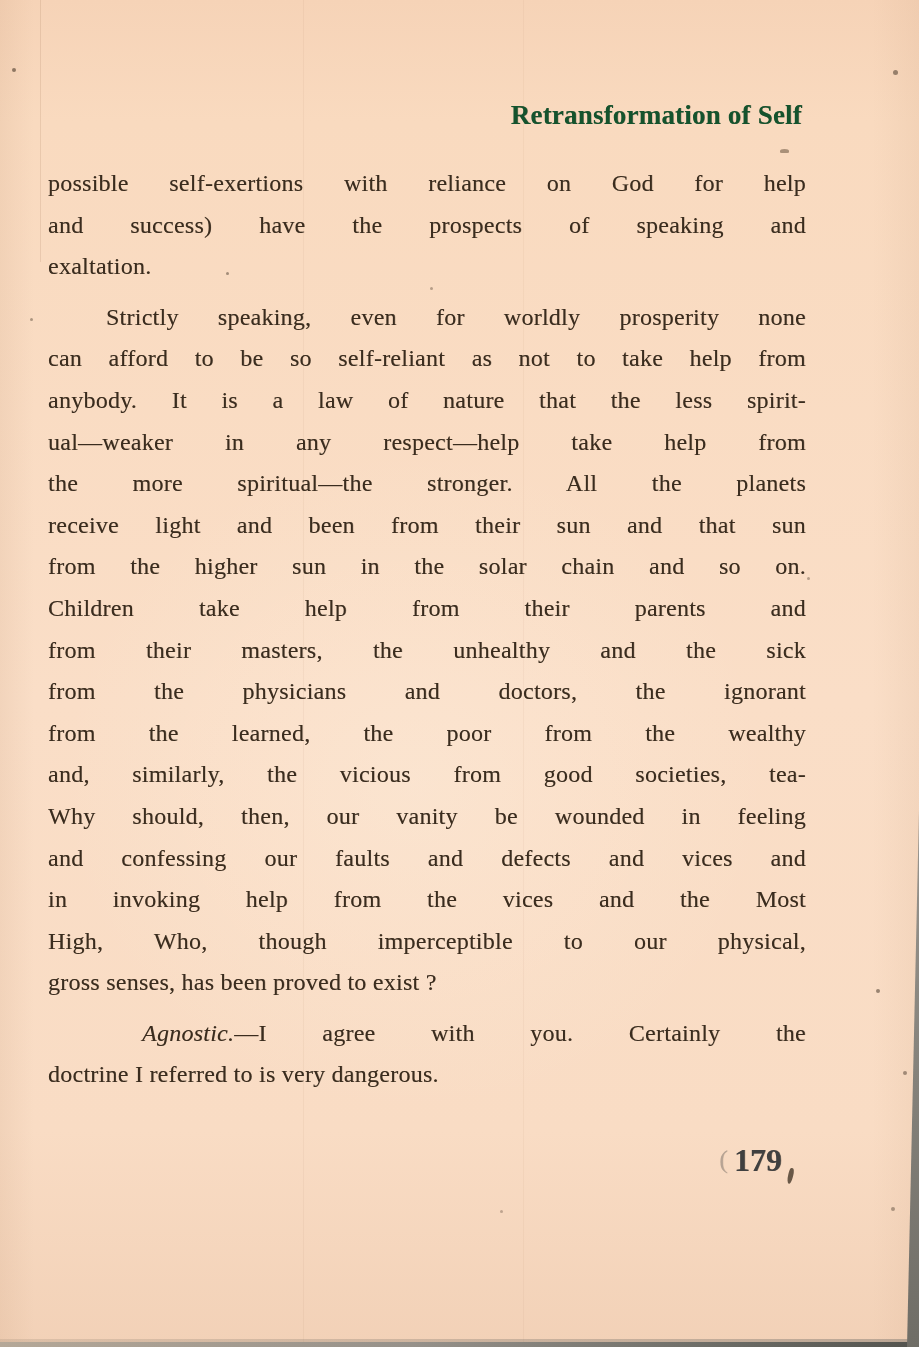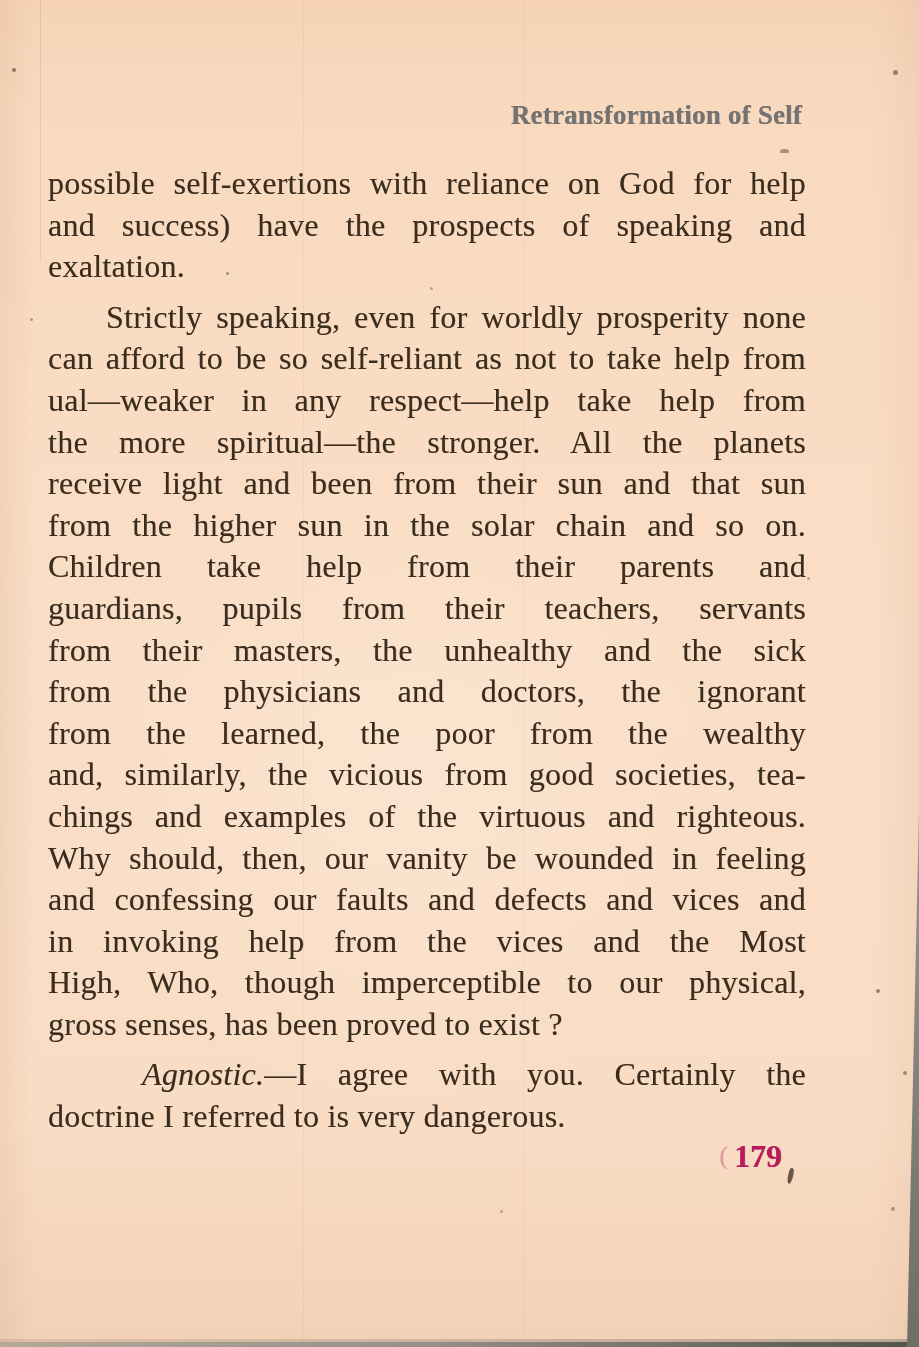--- a/index.html
+++ b/index.html
@@ -22,43 +22,44 @@
     position:absolute;left:48px;top:0;width:758px;
     color:var(--ink);
   }
   .running-header{
     margin-top:100px;
     text-align:right;
     padding-right:4px;
     font-weight:bold;
     font-size:27px;
     letter-spacing:.2px;
-    color:#737373;
+    color:#14532d;
     text-shadow:.4px .4px 0 rgba(51,40,27,.45);
   }
   .text-block{margin-top:32px;}
   .para{margin-top:9px;}
   .line{
-    font-size:32px;
+    font-size:24px;
     line-height:41.6px;
     letter-spacing:.25px;
     text-align:justify;
     text-align-last:justify;
     text-shadow:.35px .35px 0 rgba(58,44,30,.40);
     white-space:normal;
   }
   .line.last{text-align-last:left;}
   .line.indent{text-indent:58px;}
   .line i{font-style:italic;margin-left:36px;}
   .page-number-row{
+    margin-top:46px;
     text-align:right;
     padding-right:24px;
     font-weight:bold;
     font-size:32px;
-    color:#be185d;
+    color:#404040;
     text-shadow:.4px .4px 0 rgba(51,40,27,.45);
   }
   .page-number-row .faint{
     opacity:.35;font-weight:normal;font-size:26px;vertical-align:3px;padding-right:6px;
   }
   
   .crease{position:absolute;background:rgba(150,105,75,.16);width:1px;pointer-events:none;}
   .crease.c1{left:40px;top:0;height:262px;}
   .crease.c2{left:303px;top:0;height:1347px;opacity:.42;}
   .crease.c3{left:523px;top:0;height:1347px;opacity:.36;}
@@ -107,31 +108,30 @@
 
   <div class="text-block">
       <div class="para">
         <div class="line">possible self-exertions with reliance on God for help</div>
         <div class="line">and success) have the prospects of speaking and</div>
         <div class="line last">exaltation.</div>
       </div>
       <div class="para">
         <div class="line indent">Strictly speaking, even for worldly prosperity none</div>
         <div class="line">can afford to be so self-reliant as not to take help from</div>
+        <div class="line">anybody.  It is a law of nature that the less spirit-</div>
         <div class="line">ual—weaker in any respect—help take help from</div>
         <div class="line">the more spiritual—the stronger.  All the planets</div>
         <div class="line">receive light and been from their sun and that sun</div>
         <div class="line">from the higher sun in the solar chain and so on.</div>
         <div class="line">Children take help from their parents and</div>
-        <div class="line">guardians, pupils from their teachers, servants</div>
         <div class="line">from their masters, the unhealthy and the sick</div>
         <div class="line">from the physicians and doctors, the ignorant</div>
         <div class="line">from the learned, the poor from the wealthy</div>
         <div class="line">and, similarly, the vicious from good societies, tea-</div>
-        <div class="line">chings and examples of the virtuous and righteous.</div>
         <div class="line">Why should, then, our vanity be wounded in feeling</div>
         <div class="line">and confessing our faults and defects and vices and</div>
         <div class="line">in invoking help from the vices and the Most</div>
         <div class="line">High, Who, though imperceptible to our physical,</div>
         <div class="line last">gross senses, has been proved to exist ?</div>
       </div>
       <div class="para">
         <div class="line indent"><i>Agnostic.</i>—I agree with you.  Certainly the</div>
         <div class="line last">doctrine I referred to is very dangerous.</div>
       </div>

